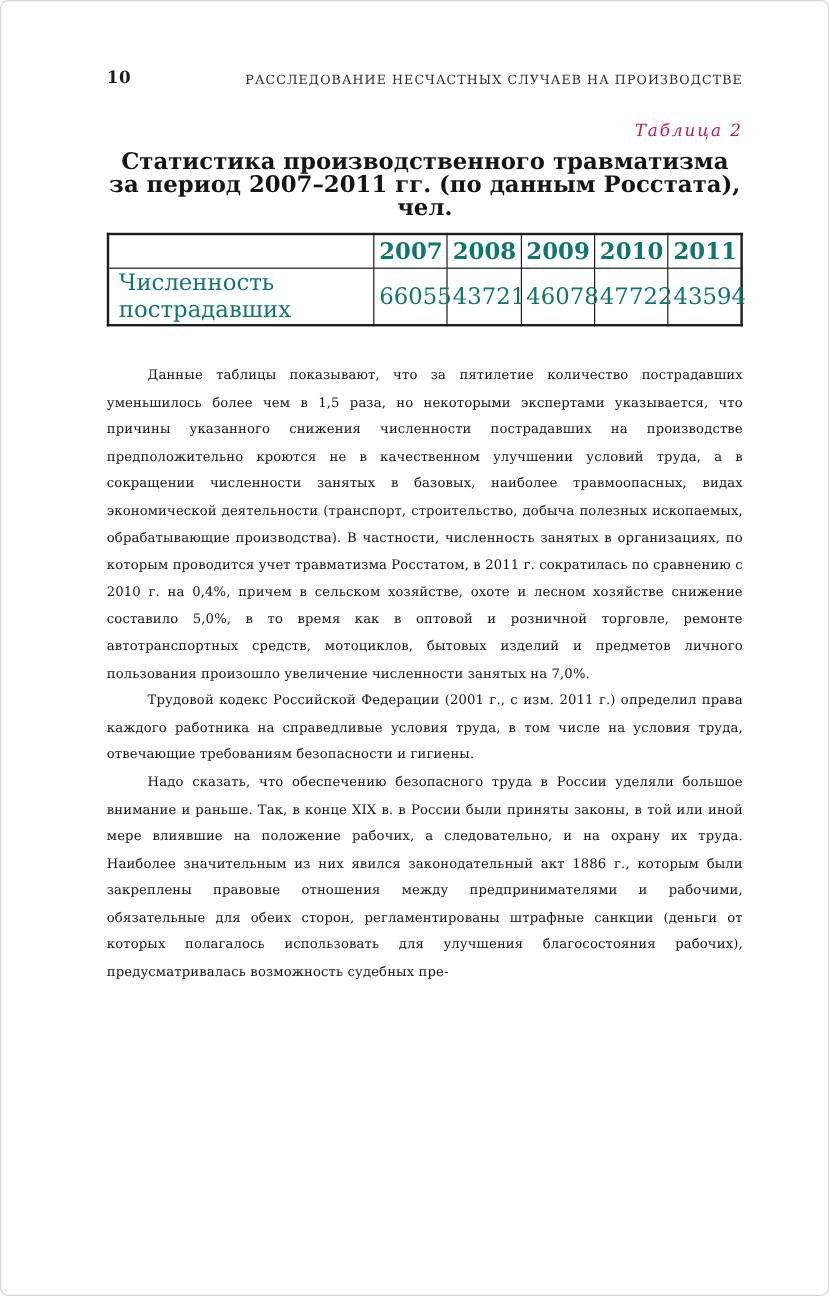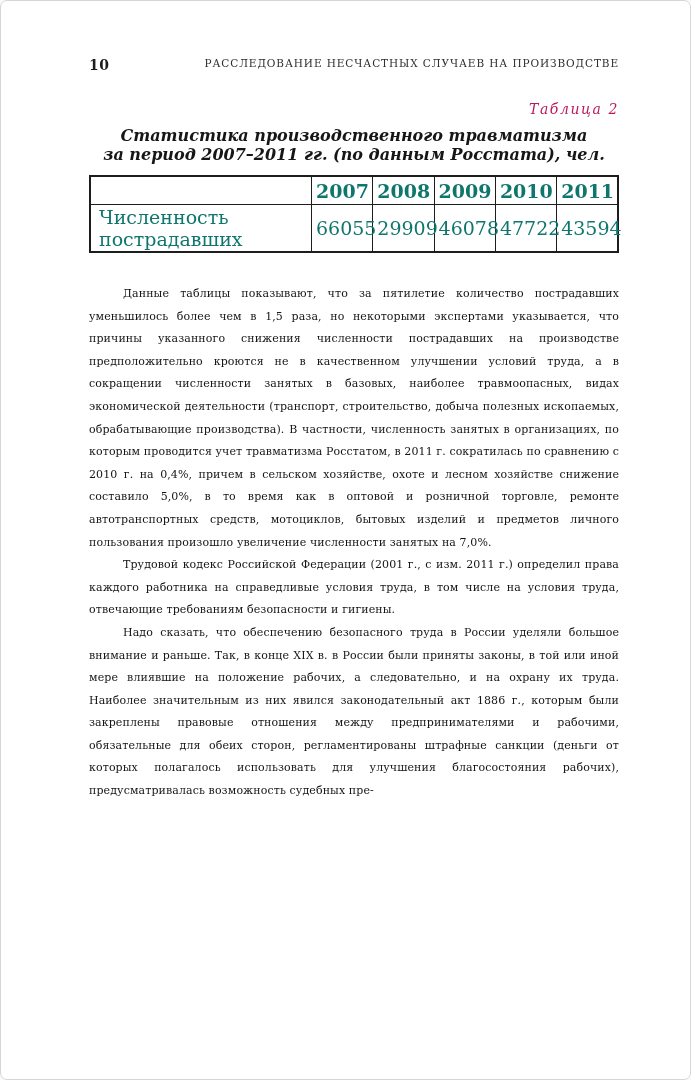--- a/index.html
+++ b/index.html
@@ -17,21 +17,21 @@
     background: #ffffff;
     border: 1px solid #d6d6d6;
     border-radius: 7px;
     padding: 56px 71px 40px 88px;
     color: #1c1c1c;
     overflow: hidden;
   }
   .running-head {
     display: flex;
     justify-content: space-between;
-    align-items: flex-start;
+    align-items: flex-end;
     margin-bottom: 28px;
   }
   .page-number {
     font-size: 14px;
     font-weight: bold;
     letter-spacing: 0.5px;
   }
   .running-title {
     font-size: 10.5px;
     font-weight: 500;
@@ -43,25 +43,24 @@
     text-align: right;
     font-style: italic;
     font-size: 14px;
     letter-spacing: 1.6px;
     margin-bottom: 9px;
     color: #be185d;
   }
   .table-title {
     text-align: center;
     font-weight: bold;
-    font-size: 16px;
+    font-size: 19px;
     line-height: 19px;
     margin-bottom: 11px;
     color: #161616;
-    font-style: italic;
   }
   table.stats {
     width: 100%;
     border-collapse: collapse;
     border: 2px solid #1d1d1d;
     font-size: 19px;
     color: #0f766e;
     table-layout: fixed;
   }
   table.stats th, table.stats td {
@@ -119,21 +118,21 @@
         <th>2008</th>
         <th>2009</th>
         <th>2010</th>
         <th>2011</th>
       </tr>
     </thead>
     <tbody>
       <tr>
         <td class="label-col">Численность пострадавших</td>
         <td>66055</td>
-        <td>29909</td>
+        <td>43721</td>
         <td>46078</td>
         <td>47722</td>
         <td>43594</td>
       </tr>
     </tbody>
   </table>
 
   <main class="body-text">
     <p>Данные таблицы показывают, что за пятилетие количество пострадавших уменьшилось более чем в 1,5 раза, но некоторыми экспертами указывается, что причины указанного снижения численности пострадавших на производстве предположительно кроются не в качественном улучшении условий труда, а в сокращении численности занятых в базовых, наиболее травмоопасных, видах экономической деятельности (транспорт, строительство, добыча полезных ископаемых, обрабатывающие производства). В частности, численность занятых в организациях, по которым проводится учет травматизма Росстатом, в 2011 г. сократилась по сравнению с 2010 г. на 0,4%, причем в сельском хозяйстве, охоте и лесном хозяйстве снижение составило 5,0%, в то время как в оптовой и розничной торговле, ремонте автотранспортных средств, мотоциклов, бытовых изделий и предметов личного пользования произошло увеличение численности занятых на 7,0%.</p>
     <p>Трудовой кодекс Российской Федерации (2001 г., с изм. 2011 г.) определил права каждого работника на справедливые условия труда, в том числе на условия труда, отвечающие требованиям безопасности и гигиены.</p>

